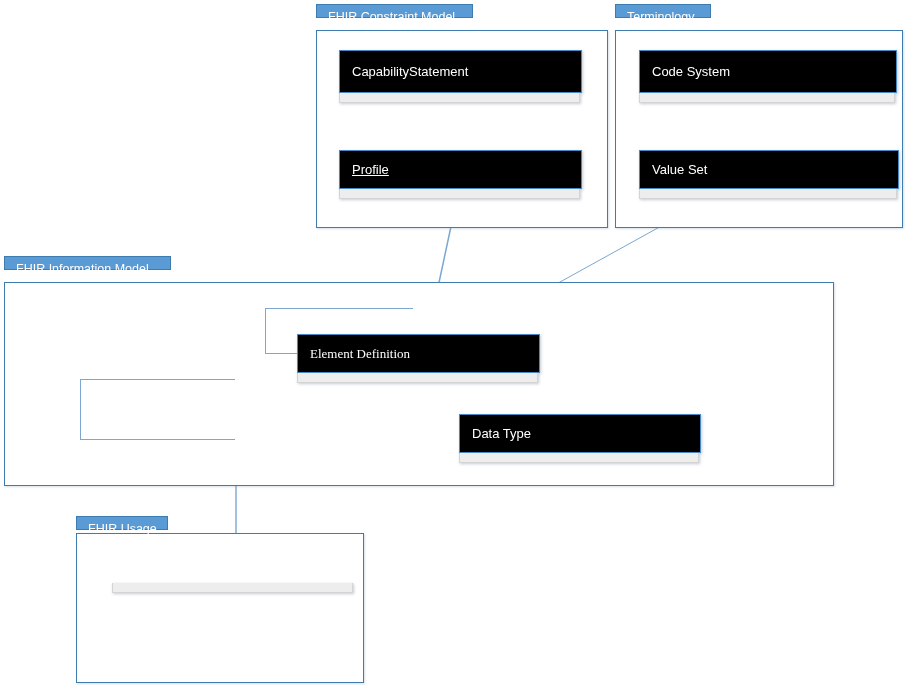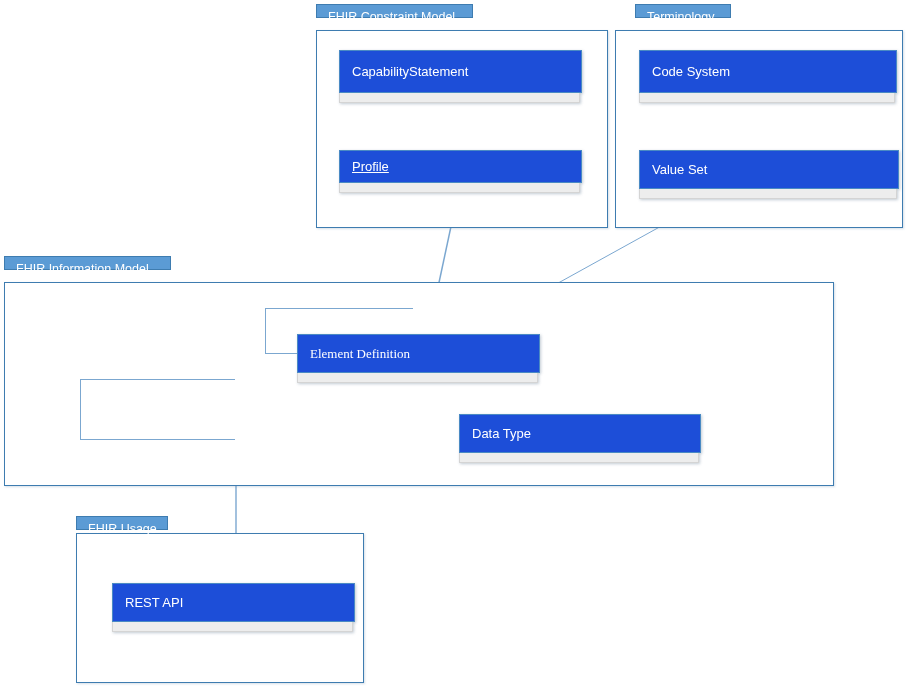--- a/index.html
+++ b/index.html
@@ -49,21 +49,21 @@
   }
   
   .cls{
     position:absolute;
     box-sizing:border-box;
     z-index:4;
     filter:drop-shadow(1px 1px 1.5px rgba(120,140,160,.45));
   }
   .cls-title{
     box-sizing:border-box;
-    background:#1d4ed8;
+    background:#000000;
     border:1px solid #4A8AC4;
     color:#ffffff;
     font-size:13px;
     padding:0 0 0 12px;
     display:flex;
     align-items:center;
     white-space:nowrap;
     overflow:hidden;
   }
   .cls-foot{
@@ -114,21 +114,21 @@
   <div class="selfloop" style="left:80px;top:379px;width:155px;height:61px;"></div>
 
   <div class="package" style="left:316px;top:4px;width:292px;height:224px;">
     <div class="pkg-tab" style="width:157px;">
       <span>FHIR Constraint Model</span>
     </div>
     <div class="pkg-body" style="top:26px;width:292px;height:198px;"></div>
   </div>
 
   <div class="package" style="left:615px;top:4px;width:288px;height:224px;">
-    <div class="pkg-tab" style="width:96px;margin-left:20px;">
+    <div class="pkg-tab" style="width:96px;">
       <span>Terminology</span>
     </div>
     <div class="pkg-body" style="top:26px;width:288px;height:198px;"></div>
   </div>
 
   <div class="package" style="left:4px;top:256px;width:830px;height:230px;">
     <div class="pkg-tab" style="width:167px;">
       <span>FHIR Information Model</span>
     </div>
     <div class="pkg-body" style="top:26px;width:830px;height:204px;"></div>
@@ -142,21 +142,21 @@
   </div>
 
   <div class="cls" style="left:339px;top:50px;width:243px;">
     <div class="cls-title" style="height:43px;">
       <span>CapabilityStatement</span>
     </div>
     <div class="cls-foot"></div>
   </div>
 
   <div class="cls" style="left:339px;top:150px;width:243px;">
-    <div class="cls-title" style="height:33px;text-decoration:underline;">
+    <div class="cls-title" style="height:39px;text-decoration:underline;">
       <span>Profile</span>
     </div>
     <div class="cls-foot"></div>
   </div>
 
   <div class="cls" style="left:639px;top:50px;width:258px;">
     <div class="cls-title" style="height:43px;">
       <span>Code System</span>
     </div>
     <div class="cls-foot"></div>
@@ -178,19 +178,16 @@
 
 
   <div class="cls" style="left:459px;top:414px;width:242px;border-radius:12px;">
     <div class="cls-title" style="height:39px;">
       <span>Data Type</span>
     </div>
     <div class="cls-foot"></div>
   </div>
 
   <div class="cls" style="left:112px;top:583px;width:243px;">
-    <div class="cls-title" style="height:39px;">
-      <span>REST API</span>
-    </div>
     <div class="cls-foot"></div>
   </div>
 
 </div>
 
 </body></html>

